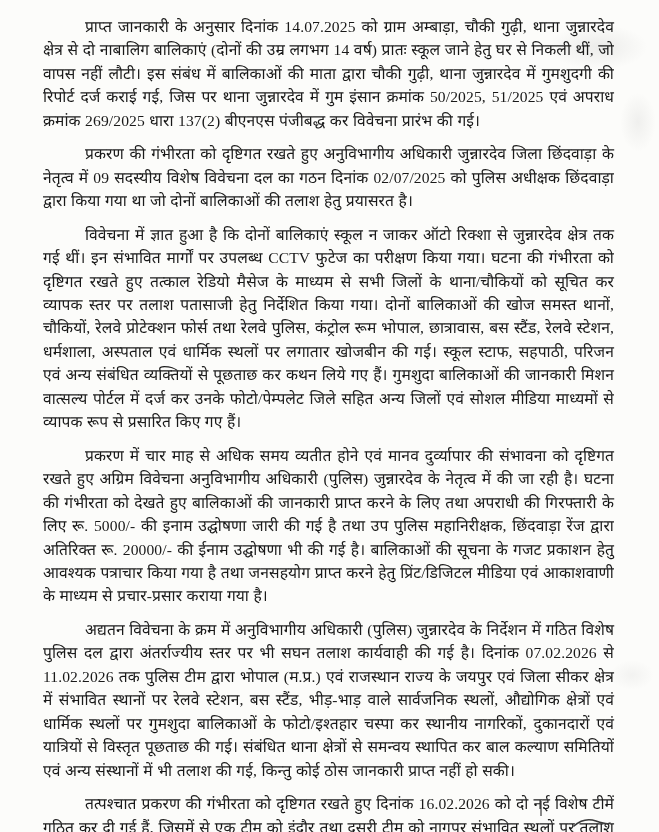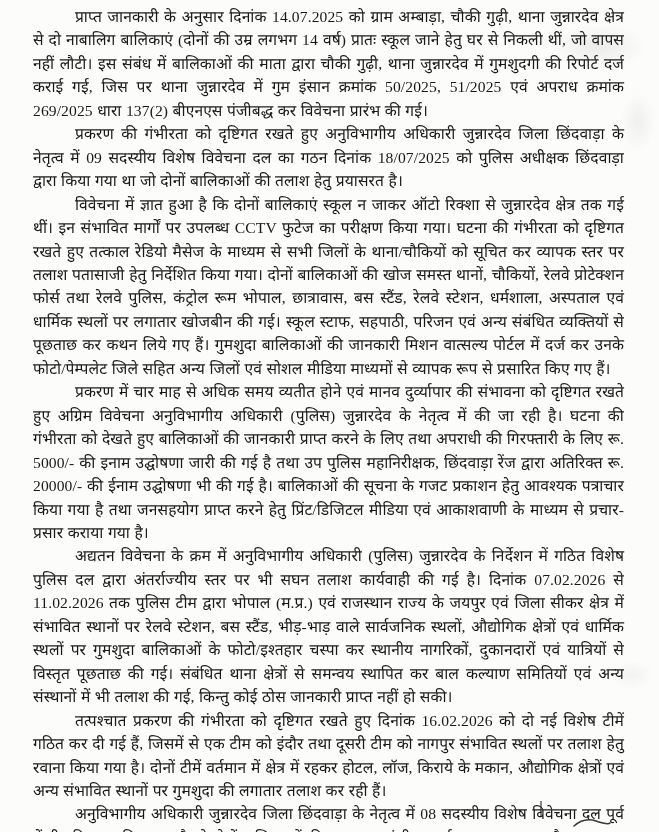--- a/index.html
+++ b/index.html
@@ -33,21 +33,21 @@
     background: radial-gradient(ellipse at center, rgba(90,90,90,0.06), rgba(90,90,90,0) 70%);
   }
   .text-block {
     position: absolute;
     left: 33px;
     top: 5px;
     width: 591px;
     color: #191919;
   }
   p.para {
-    margin: 0;
+    margin: 10px;
     font-size: 15.6px;
     line-height: 23.45px;
     text-align: justify;
     text-indent: 42px;
     letter-spacing: 0.1px;
     word-spacing: 0.5px;
     -webkit-font-smoothing: antialiased;
   }
   
   .tick-mark {
@@ -70,21 +70,21 @@
 <body>
 
 <div class="page">
 
   <div class="smudge smudge-a"></div>
   <div class="smudge smudge-b"></div>
   <div class="smudge smudge-c"></div>
 
   <div class="text-block">
     <p class="para">प्राप्त जानकारी के अनुसार दिनांक 14.07.2025 को ग्राम अम्बाड़ा, चौकी गुढ़ी, थाना जुन्नारदेव क्षेत्र से दो नाबालिग बालिकाएं (दोनों की उम्र लगभग 14 वर्ष) प्रातः स्कूल जाने हेतु घर से निकली थीं, जो वापस नहीं लौटी। इस संबंध में बालिकाओं की माता द्वारा चौकी गुढ़ी, थाना जुन्नारदेव में गुमशुदगी की रिपोर्ट दर्ज कराई गई, जिस पर थाना जुन्नारदेव में गुम इंसान क्रमांक 50/2025, 51/2025 एवं अपराध क्रमांक 269/2025 धारा 137(2) बीएनएस पंजीबद्ध कर विवेचना प्रारंभ की गई।</p>
-    <p class="para">प्रकरण की गंभीरता को दृष्टिगत रखते हुए अनुविभागीय अधिकारी जुन्नारदेव जिला छिंदवाड़ा के नेतृत्व में 09 सदस्यीय विशेष विवेचना दल का गठन दिनांक 18/07/2025 को पुलिस अधीक्षक छिंदवाड़ा द्वारा किया गया था जो दोनों बालिकाओं की तलाश हेतु प्रयासरत है।</p>
+    <p class="para">प्रकरण की गंभीरता को दृष्टिगत रखते हुए अनुविभागीय अधिकारी जुन्नारदेव जिला छिंदवाड़ा के नेतृत्व में 09 सदस्यीय विशेष विवेचना दल का गठन दिनांक 02/07/2025 को पुलिस अधीक्षक छिंदवाड़ा द्वारा किया गया था जो दोनों बालिकाओं की तलाश हेतु प्रयासरत है।</p>
     <p class="para">विवेचना में ज्ञात हुआ है कि दोनों बालिकाएं स्कूल न जाकर ऑटो रिक्शा से जुन्नारदेव क्षेत्र तक गई थीं। इन संभावित मार्गों पर उपलब्ध CCTV फुटेज का परीक्षण किया गया। घटना की गंभीरता को दृष्टिगत रखते हुए तत्काल रेडियो मैसेज के माध्यम से सभी जिलों के थाना/चौकियों को सूचित कर व्यापक स्तर पर तलाश पतासाजी हेतु निर्देशित किया गया। दोनों बालिकाओं की खोज समस्त थानों, चौकियों, रेलवे प्रोटेक्शन फोर्स तथा रेलवे पुलिस, कंट्रोल रूम भोपाल, छात्रावास, बस स्टैंड, रेलवे स्टेशन, धर्मशाला, अस्पताल एवं धार्मिक स्थलों पर लगातार खोजबीन की गई। स्कूल स्टाफ, सहपाठी, परिजन एवं अन्य संबंधित व्यक्तियों से पूछताछ कर कथन लिये गए हैं। गुमशुदा बालिकाओं की जानकारी मिशन वात्सल्य पोर्टल में दर्ज कर उनके फोटो/पेम्पलेट जिले सहित अन्य जिलों एवं सोशल मीडिया माध्यमों से व्यापक रूप से प्रसारित किए गए हैं।</p>
     <p class="para">प्रकरण में चार माह से अधिक समय व्यतीत होने एवं मानव दुर्व्यापार की संभावना को दृष्टिगत रखते हुए अग्रिम विवेचना अनुविभागीय अधिकारी (पुलिस) जुन्नारदेव के नेतृत्व में की जा रही है। घटना की गंभीरता को देखते हुए बालिकाओं की जानकारी प्राप्त करने के लिए तथा अपराधी की गिरफ्तारी के लिए रू. 5000/- की इनाम उद्घोषणा जारी की गई है तथा उप पुलिस महानिरीक्षक, छिंदवाड़ा रेंज द्वारा अतिरिक्त रू. 20000/- की ईनाम उद्घोषणा भी की गई है। बालिकाओं की सूचना के गजट प्रकाशन हेतु आवश्यक पत्राचार किया गया है तथा जनसहयोग प्राप्त करने हेतु प्रिंट/डिजिटल मीडिया एवं आकाशवाणी के माध्यम से प्रचार-प्रसार कराया गया है।</p>
     <p class="para">अद्यतन विवेचना के क्रम में अनुविभागीय अधिकारी (पुलिस) जुन्नारदेव के निर्देशन में गठित विशेष पुलिस दल द्वारा अंतर्राज्यीय स्तर पर भी सघन तलाश कार्यवाही की गई है। दिनांक 07.02.2026 से 11.02.2026 तक पुलिस टीम द्वारा भोपाल (म.प्र.) एवं राजस्थान राज्य के जयपुर एवं जिला सीकर क्षेत्र में संभावित स्थानों पर रेलवे स्टेशन, बस स्टैंड, भीड़-भाड़ वाले सार्वजनिक स्थलों, औद्योगिक क्षेत्रों एवं धार्मिक स्थलों पर गुमशुदा बालिकाओं के फोटो/इश्तहार चस्पा कर स्थानीय नागरिकों, दुकानदारों एवं यात्रियों से विस्तृत पूछताछ की गई। संबंधित थाना क्षेत्रों से समन्वय स्थापित कर बाल कल्याण समितियों एवं अन्य संस्थानों में भी तलाश की गई, किन्तु कोई ठोस जानकारी प्राप्त नहीं हो सकी।</p>
     <p class="para">तत्पश्चात प्रकरण की गंभीरता को दृष्टिगत रखते हुए दिनांक 16.02.2026 को दो नई विशेष टीमें गठित कर दी गई हैं, जिसमें से एक टीम को इंदौर तथा दूसरी टीम को नागपुर संभावित स्थलों पर तलाश हेतु रवाना किया गया है। दोनों टीमें वर्तमान में क्षेत्र में रहकर होटल, लॉज, किराये के मकान, औद्योगिक क्षेत्रों एवं अन्य संभावित स्थानों पर गुमशुदा की लगातार तलाश कर रही हैं।</p>
     <p class="para">अनुविभागीय अधिकारी जुन्नारदेव जिला छिंदवाड़ा के नेतृत्व में 08 सदस्यीय विशेष विवेचना दल पूर्व में ही गठित कर दिया गया है जो दोनों बालिकाओं की तलाश का गंभीरता पूर्वक प्रयास कर रहा है।</p>
   </div>
 
   <div class="tick-mark"></div>
 
   <svg class="pen-mark" viewBox="0 0 40 14" width="40" height="14">

